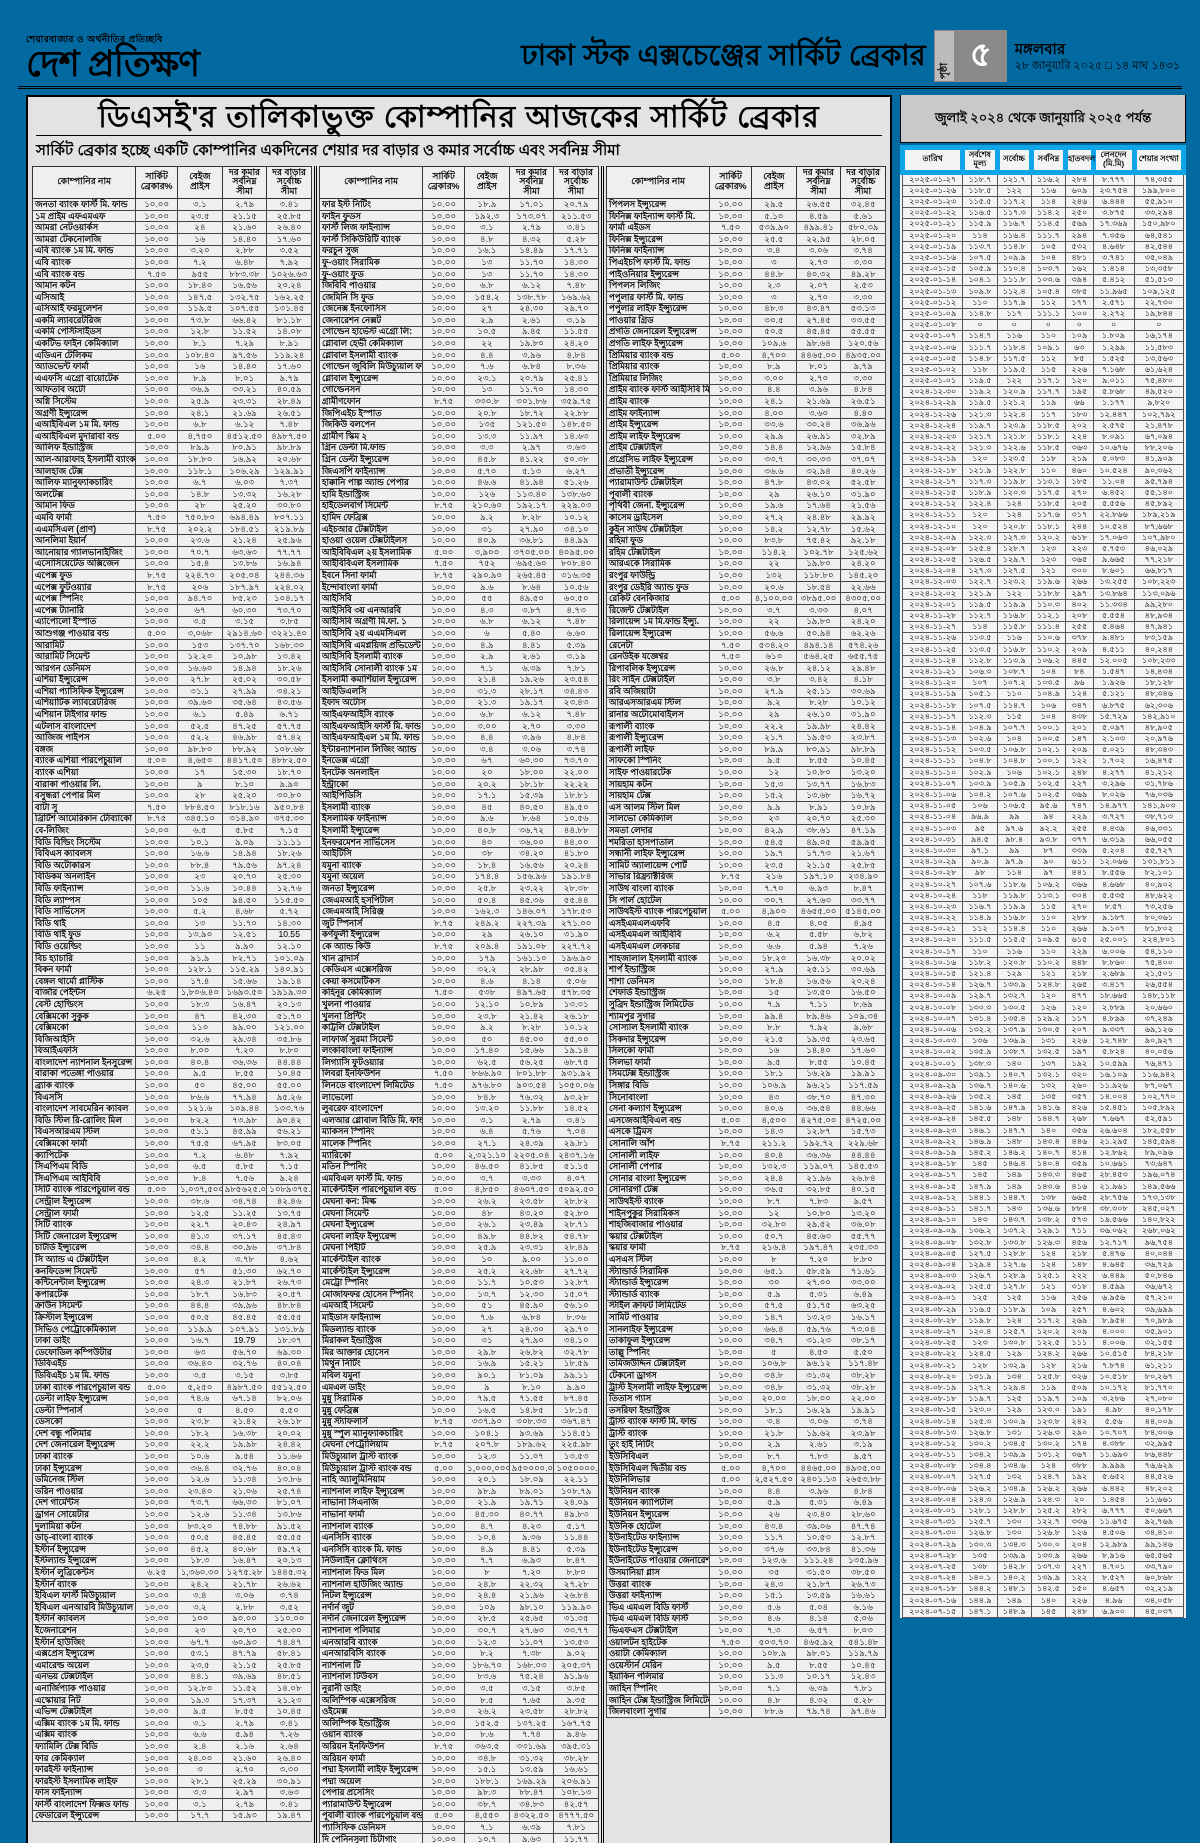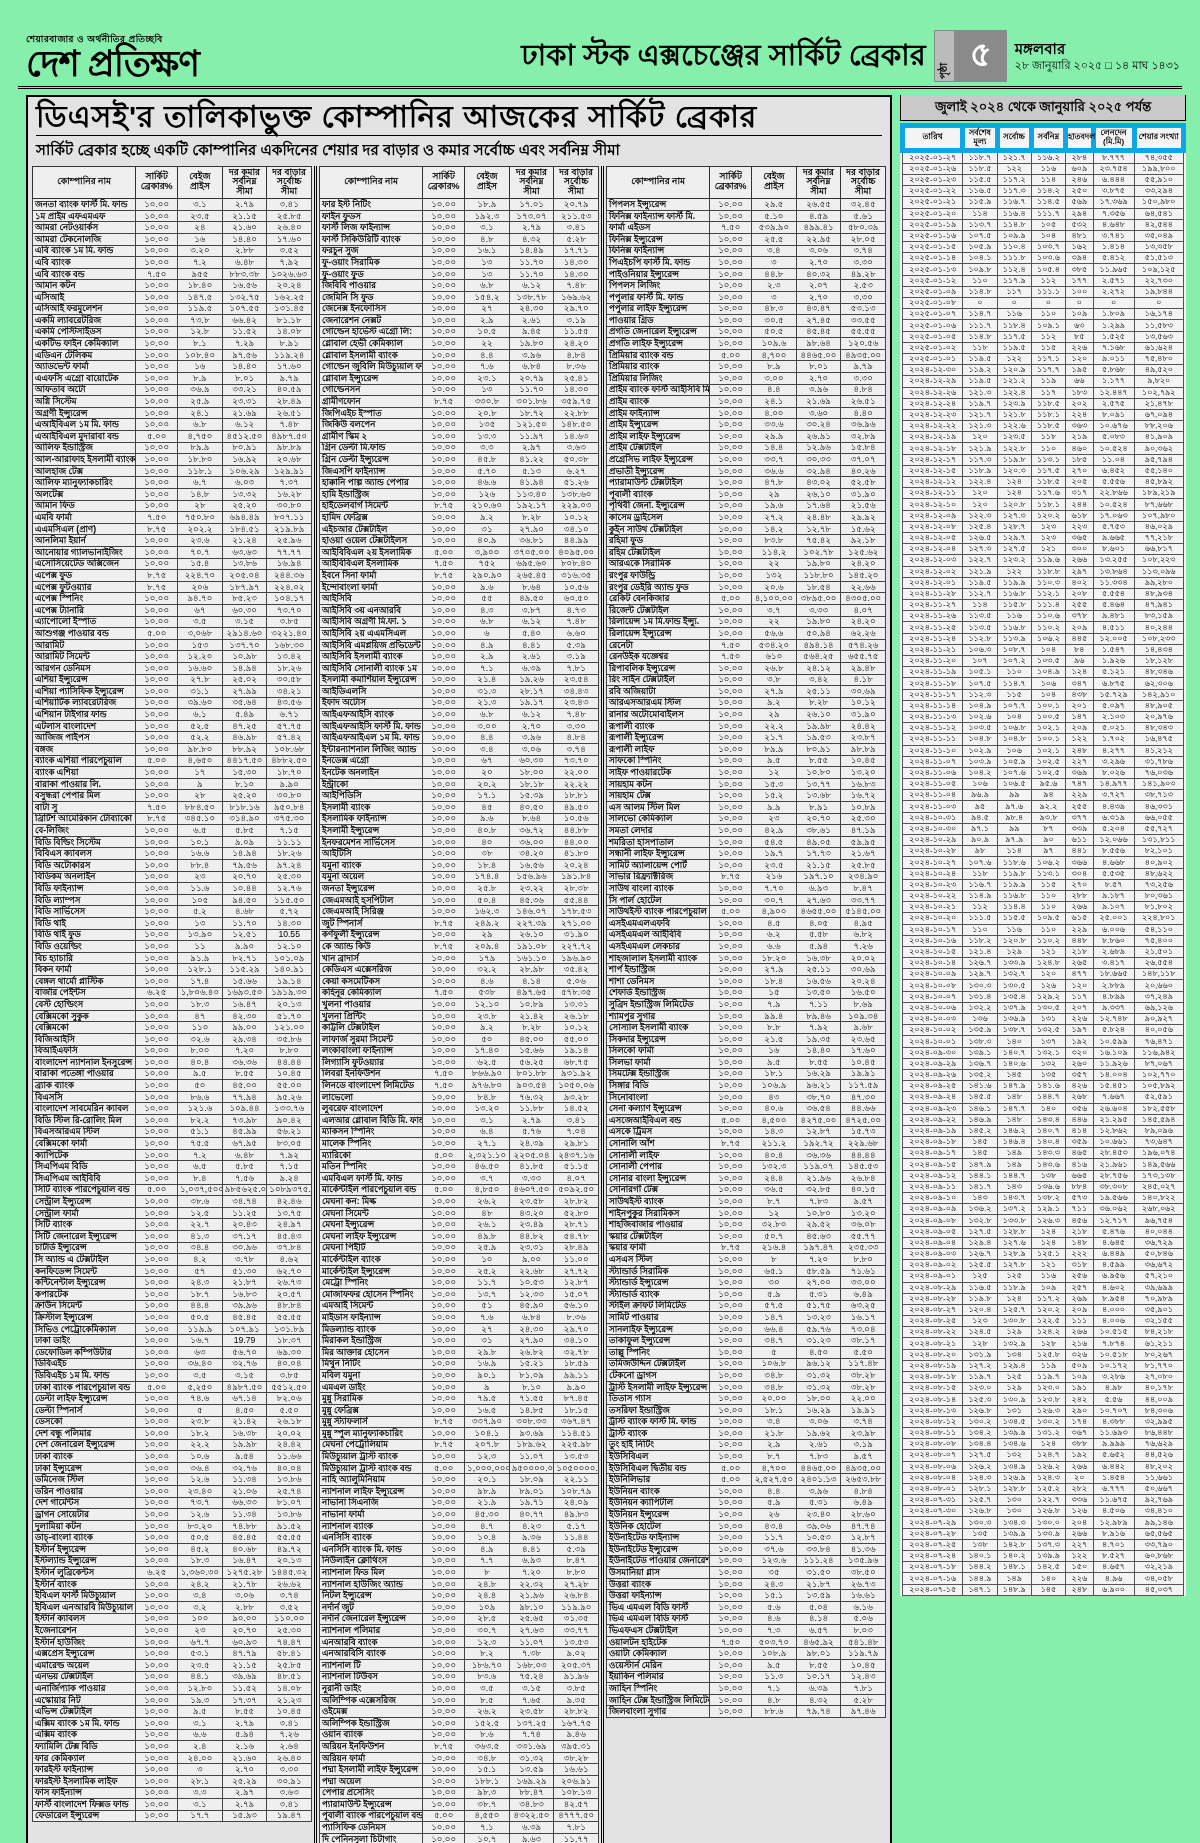--- a/index.html
+++ b/index.html
@@ -1,48 +1,48 @@
 <!DOCTYPE html>
 <html><head>
 <meta charset="utf-8">
 <style>
   html,body{margin:0;padding:0;background:#fff;}
   body{width:1200px;height:1843px;overflow:hidden;font-family:"Liberation Sans","DejaVu Sans",sans-serif;color:#000;}
-  .page{width:1200px;height:1843px;position:relative;background:#86efac;}
+  .page{width:1200px;height:1843px;position:relative;background:#0369a1;}
   
   .masthead{display:flex;align-items:flex-end;justify-content:space-between;padding:18px 20px 4px 26px;height:86px;box-sizing:border-box;}
   .logo-wrap{line-height:1;}
   .logo-tagline{font-size:9px;font-weight:bold;letter-spacing:.5px;margin-bottom:2px;}
   .logo-text{font-size:36px;font-weight:900;letter-spacing:-1px;}
   .head-right{display:flex;align-items:center;gap:8px;}
   .main-title{font-size:29px;font-weight:900;white-space:nowrap;}
   .page-badge{display:flex;align-items:stretch;height:52px;}
   .badge-label{writing-mode:vertical-rl;transform:rotate(180deg);font-size:10px;font-weight:bold;background:#bbb;padding:2px 1px;border:1px solid #888;}
   .badge-num{width:52px;background:#8a8a8a;color:#fff;font-size:34px;font-weight:900;display:flex;align-items:center;justify-content:center;}
   .date-block{line-height:1.25;}
   .weekday{font-size:15px;font-weight:900;}
   .dateline{font-size:11px;}
   .rule{border-top:3px double #000;margin:0 18px;}
   
   .content{display:flex;padding:6px 14px 8px 26px;gap:8px;box-sizing:border-box;}
   .breaker{width:866px;border:2px solid #000;background:#e3e3e3;box-sizing:border-box;padding:2px 4px;}
-  .breaker h1{margin:2px 4px;font-size:30px;font-weight:900;text-align:left;letter-spacing:1px;line-height:1.05;}
+  .breaker h1{margin:2px 4px;font-size:30px;font-weight:900;text-align:center;letter-spacing:1px;line-height:1.05;}
   .breaker .sub{font-size:15px;font-weight:bold;margin:0 4px 3px 4px;border-top:1px solid #000;padding-top:2px;}
   .tables{display:flex;}
   .twrap{flex:1;min-width:0;}
   .twrap+.twrap{border-left:3px double #000;padding-left:2px;margin-left:2px;}
   table.ct{border-collapse:collapse;width:100%;table-layout:fixed;background:#efefef;}
   table.ct th{font-size:9px;font-weight:bold;border:1px solid #333;padding:1px;line-height:1.1;}
   table.ct td{font-size:8.6px;border:1px solid #444;padding:0 2px;height:10.6px;line-height:1.05;text-align:center;white-space:nowrap;overflow:hidden;}
   table.ct td.n{text-align:left;font-weight:bold;}
   table.ct col.cn{width:37%;}table.ct col.cc{width:15%;}table.ct col.cb{width:16%;}table.ct col.cl{width:16%;}table.ct col.ch{width:16%;}
   
   .alhaj{width:286px;box-sizing:border-box;}
   .a-title{background:#000;color:#fff;font-size:21px;font-weight:900;text-align:center;padding:4px 2px;border:2px solid #000;}
-  .a-sub{background:#c9c9c9;font-size:13px;font-weight:bold;text-align:center;padding:2px 0;border:1px solid #000;border-top:none;margin-bottom:2px;}
+  .a-sub{background:#c9c9c9;font-size:13px;font-weight:bold;text-align:center;padding:13px 0;border:1px solid #000;border-top:none;margin-bottom:2px;}
   table.at{border-collapse:collapse;width:100%;table-layout:fixed;background:#f4f4f4;}
   table.at th{font-size:8px;font-weight:bold;border:5px solid #0ea5e9;padding:1px 0;line-height:1.1;}
   table.at td{font-size:8px;border:1px solid #555;padding:0 1px;height:10.2px;line-height:1;text-align:center;white-space:nowrap;overflow:hidden;}
   table.at col.d{width:22%;}table.at col.p{width:12.5%;}table.at col.t{width:10%;}table.at col.v{width:15%;}table.at col.s{width:18%;}
 </style>
 </head>
 <body>
 
 <div class="page">
   <div class="masthead">

